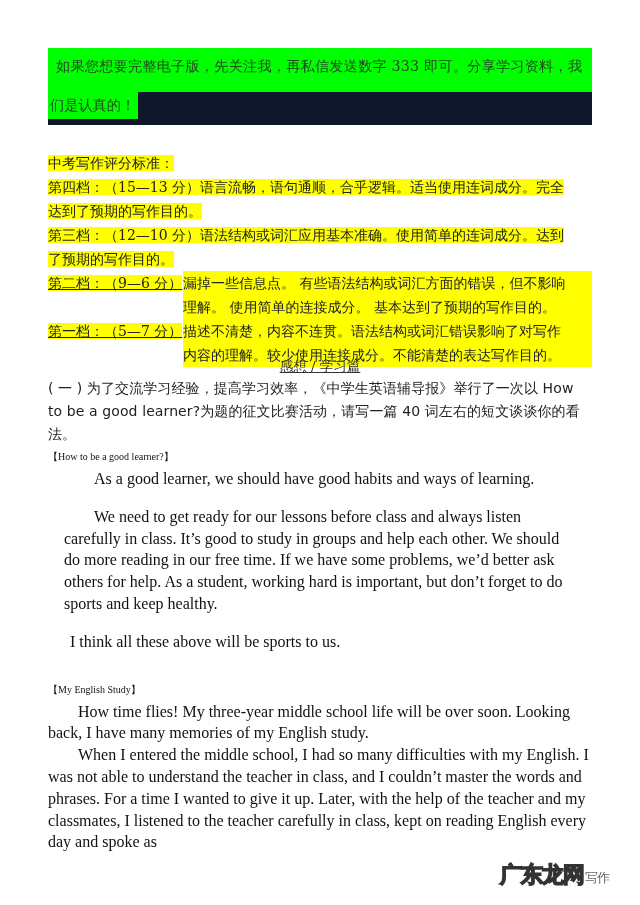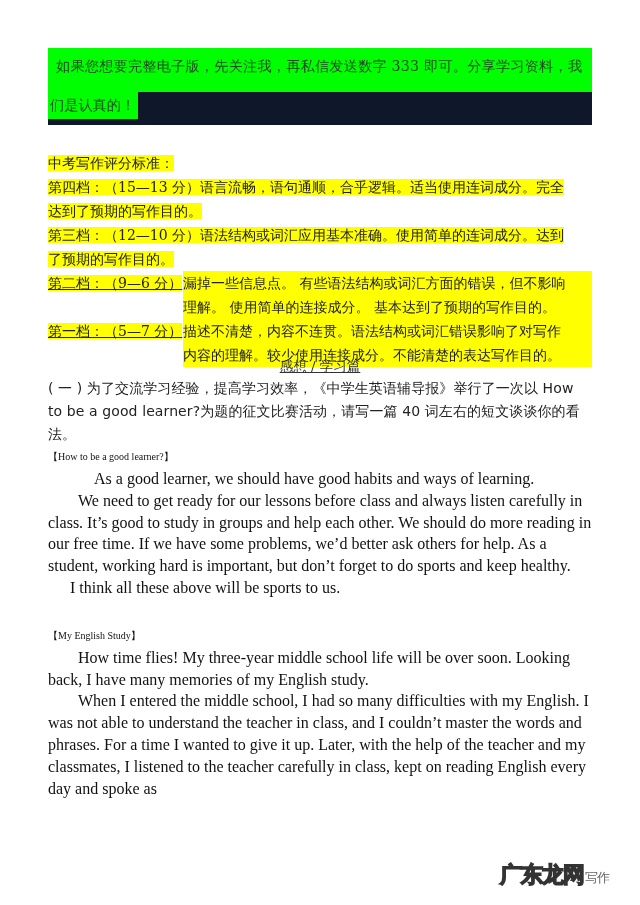--- a/index.html
+++ b/index.html
@@ -203,21 +203,21 @@
 <div class="essays">
   <div class="center-heading">感想 / 学习篇</div>
 
   <div class="prompt">
     <div>( 一 ) 为了交流学习经验，提高学习效率，《中学生英语辅导报》举行了一次以 How</div>
     <div>to be a good learner?为题的征文比赛活动，请写一篇 40 词左右的短文谈谈你的看法。</div>
   </div>
   <div class="essay-title">【How to be a good learner?】</div>
   <div class="essay-body">
     <p class="indent" style="margin:0;">As a good learner, we should have good habits and ways of learning.</p>
-    <p class="indent-sm" style="margin:0;text-indent:30px;">We need to get ready for our lessons before class and always listen carefully in class. It’s good to study in groups and help each other. We should do more reading in our free time. If we have some problems, we’d better ask others for help. As a student, working hard is important, but don’t forget to do sports and keep healthy.</p>
+    <p class="indent-sm" style="margin:16px;text-indent:30px;">We need to get ready for our lessons before class and always listen carefully in class. It’s good to study in groups and help each other. We should do more reading in our free time. If we have some problems, we’d better ask others for help. As a student, working hard is important, but don’t forget to do sports and keep healthy.</p>
     <p class="indent-sm" style="margin:0;">I think all these above will be sports to us.</p>
   </div>
 
   <div class="gap"></div>
 
   <div style="height:6px;"></div>
   <div class="essay-title">【My English Study】</div>
   <div class="essay-body">
     <p style="margin:0;text-indent:30px;">How time flies! My three-year middle school life will be over soon. Looking back, I have many memories of my English study.</p>
     <p style="margin:0;text-indent:30px;">When I entered the middle school, I had so many difficulties with my English. I was not able to understand the teacher in class, and I couldn’t master the words and phrases. For a time I wanted to give it up. Later, with the help of the teacher and my classmates, I listened to the teacher carefully in class, kept on reading English every day and spoke as</p>

